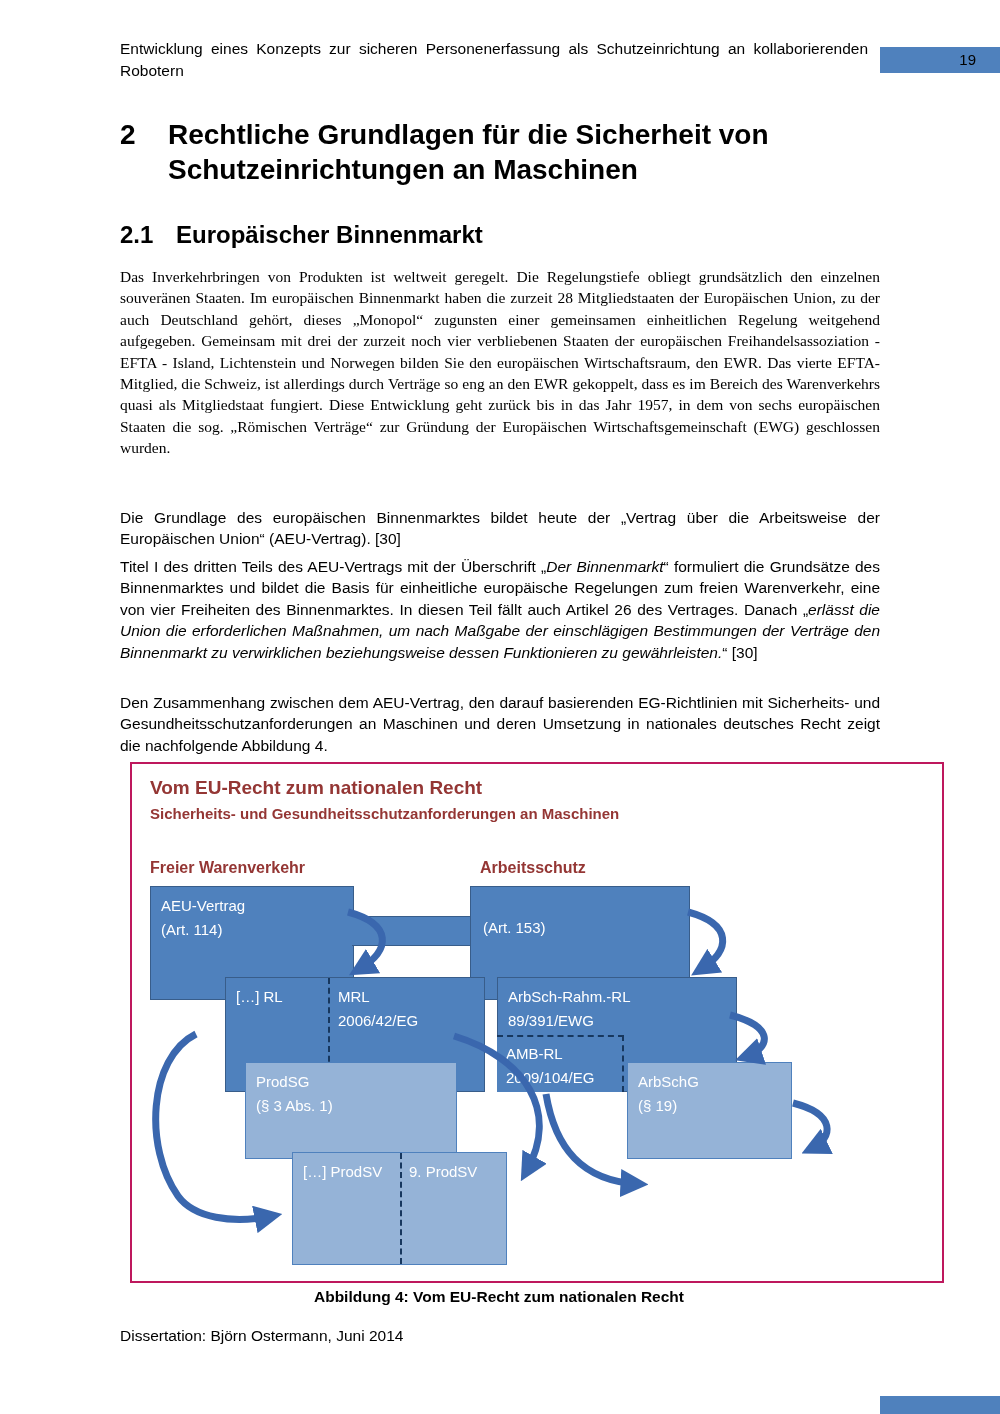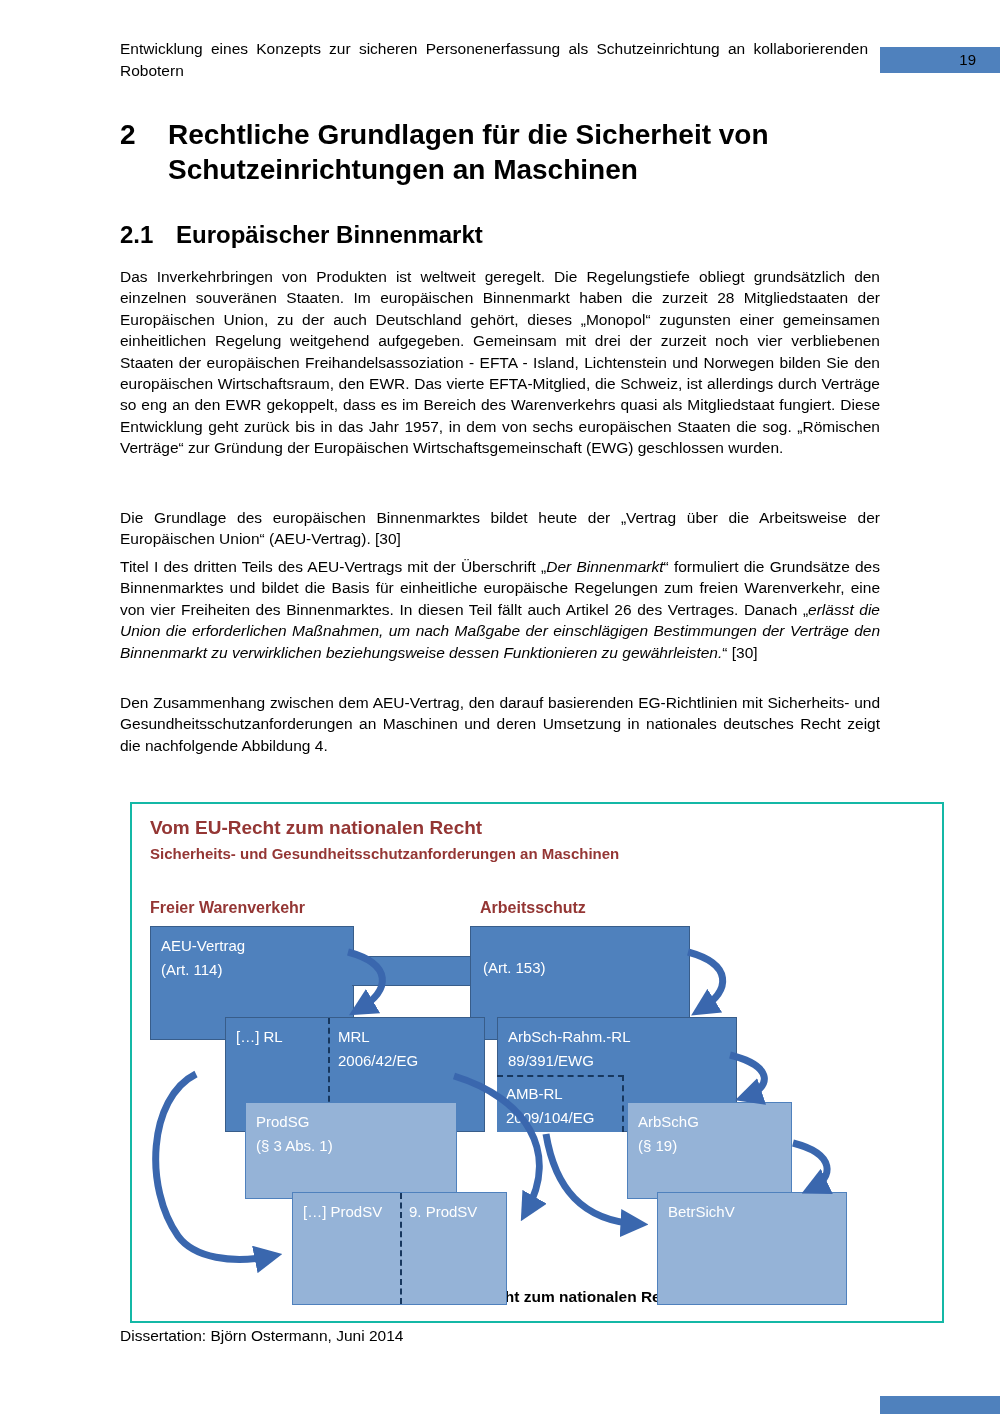--- a/index.html
+++ b/index.html
@@ -32,25 +32,25 @@
   .chapter-heading .num{width:48px;flex:0 0 48px;}
   .chapter-heading .ttl{width:690px;}
   .section-heading{position:absolute;left:120px;top:220px;width:760px;display:flex;
     font-size:24px;font-weight:bold;line-height:30px;}
   .section-heading .num{width:56px;flex:0 0 56px;}
 
   
   .para{position:absolute;left:120px;width:760px;font-size:15.5px;line-height:21.4px;
     text-align:justify;}
   .para em{font-style:italic;}
-  .p1{top:266px;} .p2{top:507px;} .p3{top:556px;} .p4{top:692px;}
+  .p1{top:266px;font-family:Liberation Serif, serif;} .p2{top:507px;} .p3{top:556px;} .p4{top:692px;}
 
   
-  .figure{position:absolute;left:130px;top:802px;width:814px;height:521px;
-    border:2px solid #14b8a6;background:#fff;}
+  .figure{position:absolute;left:130px;top:762px;width:814px;height:521px;
+    border:2px solid #be185d;background:#fff;}
   .fig-title{position:absolute;left:18px;top:13px;font-size:19px;font-weight:bold;
     color:var(--dark_red,#943634);}
   .fig-subtitle{position:absolute;left:18px;top:41px;font-size:15px;font-weight:bold;
     color:var(--dark_red,#943634);}
   .col-head{position:absolute;top:95px;font-size:16px;font-weight:bold;
     color:var(--dark_red,#943634);}
   .col-left{left:18px;} .col-right{left:348px;}
 
   .box{position:absolute;}
   .box.dark{background:var(--accent_blue,#4F81BD);border:1px solid var(--box_border_dark,#385D8A);z-index:2;}
@@ -136,23 +136,20 @@
     <div class="box light" style="left:495px;top:298px;width:165px;height:97px;">
       <span class="sub" style="left:10px;top:7px;">ArbSchG
 (§ 19)</span>
     </div>
 
     <div class="box light lvl4" style="left:160px;top:388px;width:215px;height:113px;">
       <span class="sub" style="left:10px;top:7px;">[…] ProdSV</span>
       <span class="sub" style="left:116px;top:7px;">9. ProdSV</span>
       <div class="vdash" style="left:107px;"></div>
     </div>
-    <div class="box light lvl4" style="left:525px;top:388px;width:190px;height:113px;">
-      <span class="sub" style="left:10px;top:7px;">BetrSichV</span>
-    </div>
 
     <svg class="arrows" width="738" height="521" viewBox="0 0 738 521">
       <defs>
         <marker id="ah" viewBox="0 0 4 4" markerWidth="4" markerHeight="4" refX="2.5" refY="2" orient="auto">
           <path d="M0,0 L4,2 L0,4 Z"></path>
         </marker>
       </defs>
       <path class="arrow" d="M 216 148 C 260 160, 260 186, 226 206" marker-end="url(#ah)"></path>
       <path class="arrow" d="M 556 148 C 600 160, 600 186, 568 206" marker-end="url(#ah)"></path>
       <path class="arrow" d="M 64 270 C 16 294, 12 384, 46 432 C 62 454, 100 460, 140 452" marker-end="url(#ah)"></path>

